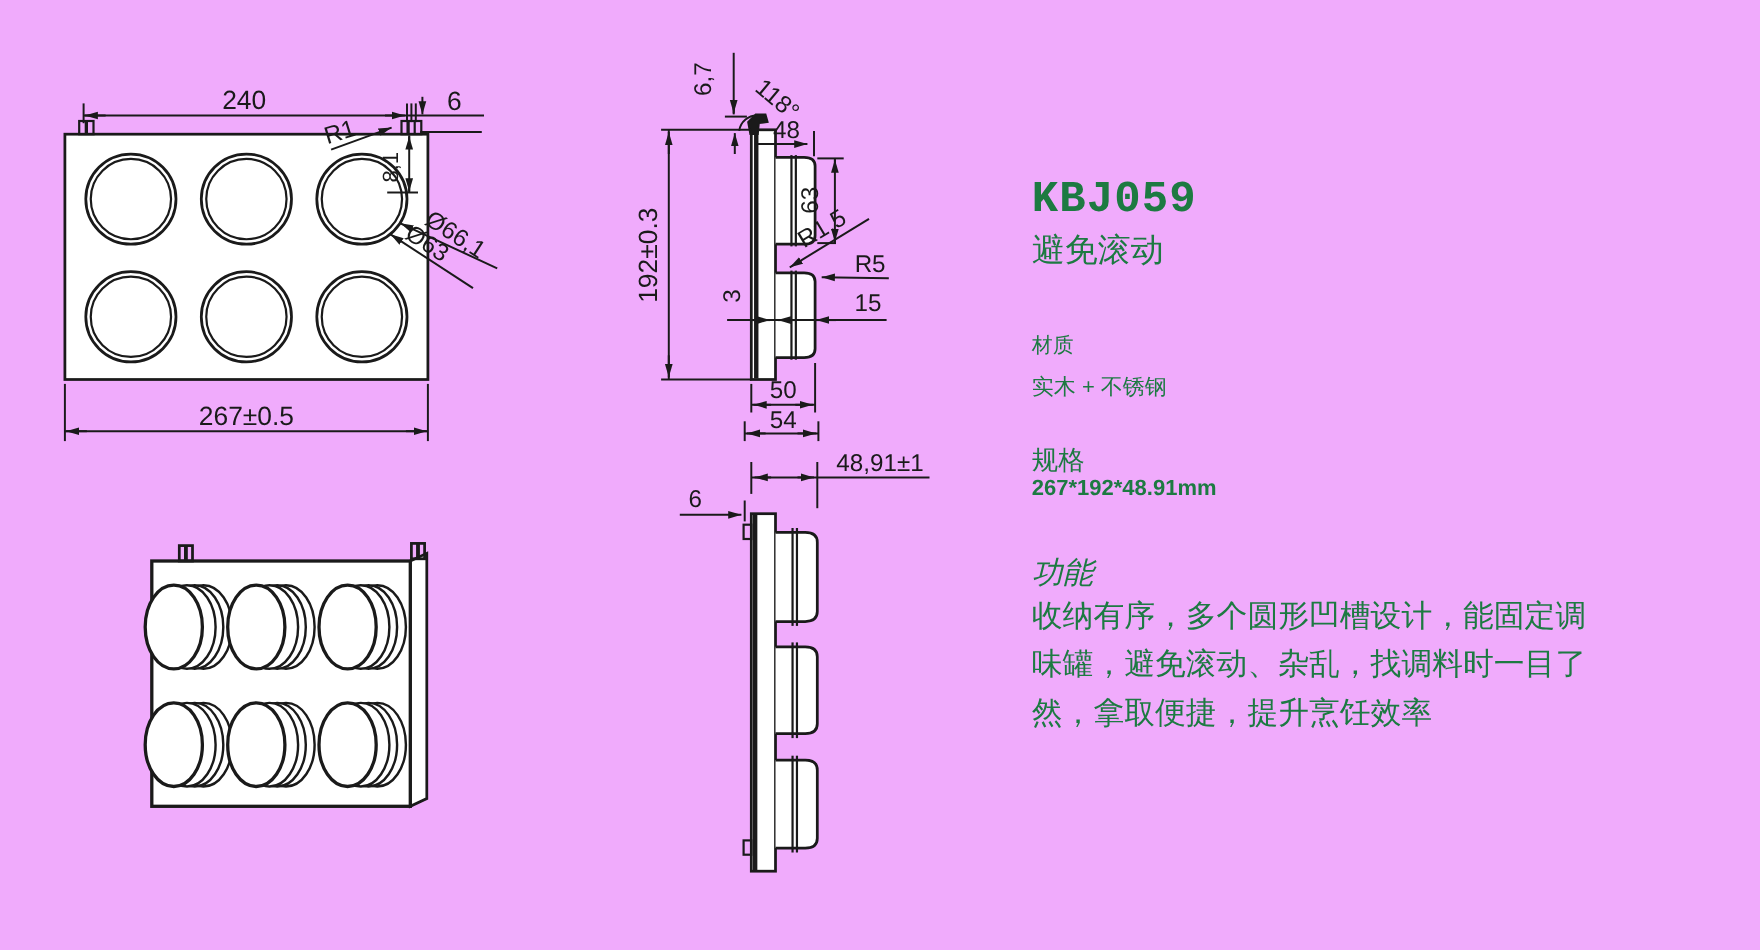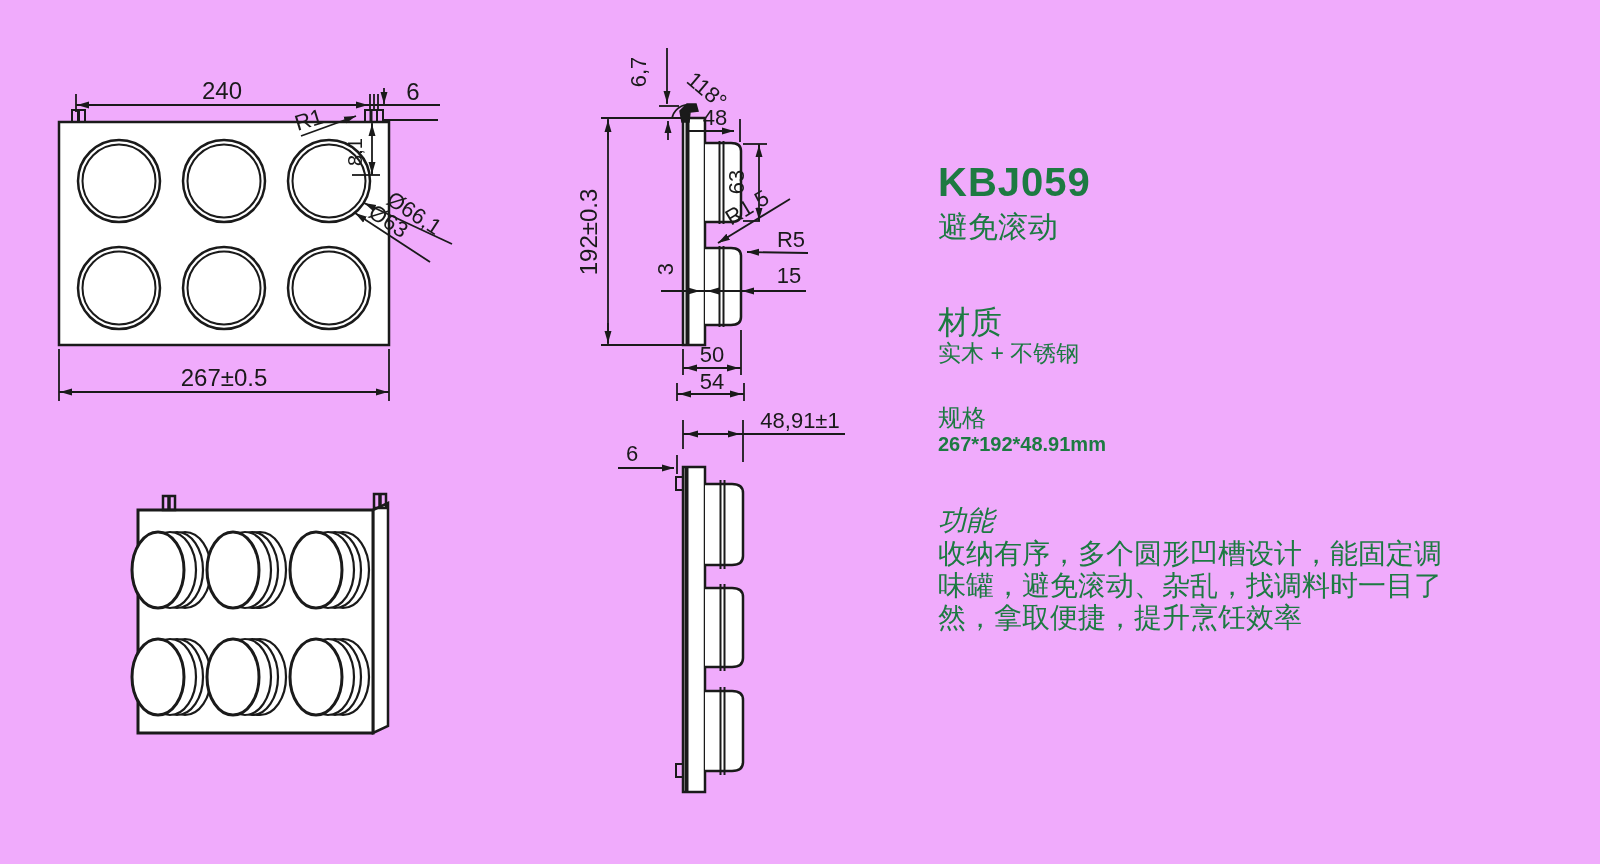--- a/index.html
+++ b/index.html
@@ -1,28 +1,28 @@
 <!DOCTYPE html>
 <html><head>
 <meta charset="utf-8">
 <style>
   html,body{margin:0;padding:0;background:#ffffff;}
   .canvas{position:relative;width:1600px;height:864px;background:#f0abfc;overflow:hidden;
           font-family:"Liberation Sans",sans-serif;}
   svg{position:absolute;left:0;top:0;}
   svg text{font-family:"Liberation Sans",sans-serif;fill:#1a1a1a;}
   .info{position:absolute;color:#1d7a42;}
-  .model{left:938px;top:160px;font-size:40px;font-weight:bold;letter-spacing:1px;}
+  .model{left:938px;top:160px;font-size:40px;font-weight:bold;letter-spacing:1px;font-family:Liberation Mono, monospace;}
   .subtitle{left:938px;top:207px;font-size:30px;}
-  .mat-label{left:938px;top:301px;font-size:32px;}
-  .mat-value{left:938px;top:338px;font-size:23px;}
+  .mat-label{left:938px;top:301px;font-size:19px;}
+  .mat-value{left:938px;top:338px;font-size:20px;}
   .spec-label{left:938px;top:402px;font-size:24px;}
   .spec-value{left:938px;top:433px;font-size:20px;font-weight:bold;}
   .feat-label{left:938px;top:502px;font-size:28px;font-style:italic;}
-  .feat-text{left:938px;top:538px;font-size:28px;width:525px;line-height:32px;}
+  .feat-text{left:938px;top:538px;font-size:28px;width:525px;line-height:44px;}
 </style>
 </head>
 <body>
 
 <div class="canvas">
 
 <svg width="1600" height="864" viewBox="0 0 1600 864">
   <defs>
     <marker id="arr" orient="auto" markerUnits="userSpaceOnUse" markerWidth="14" markerHeight="9" refX="12" refY="4.5">
       <path d="M0,1 L12,4.5 L0,8 Z" fill="#1a1a1a"></path>

